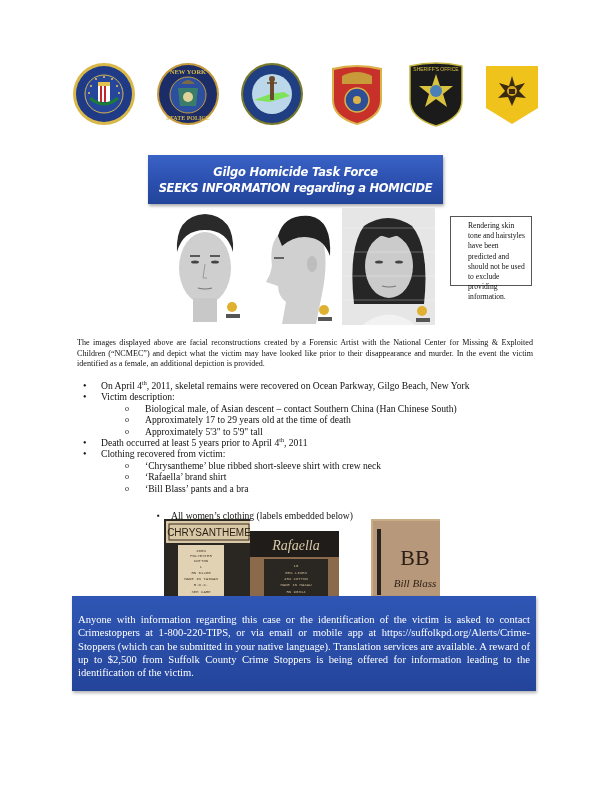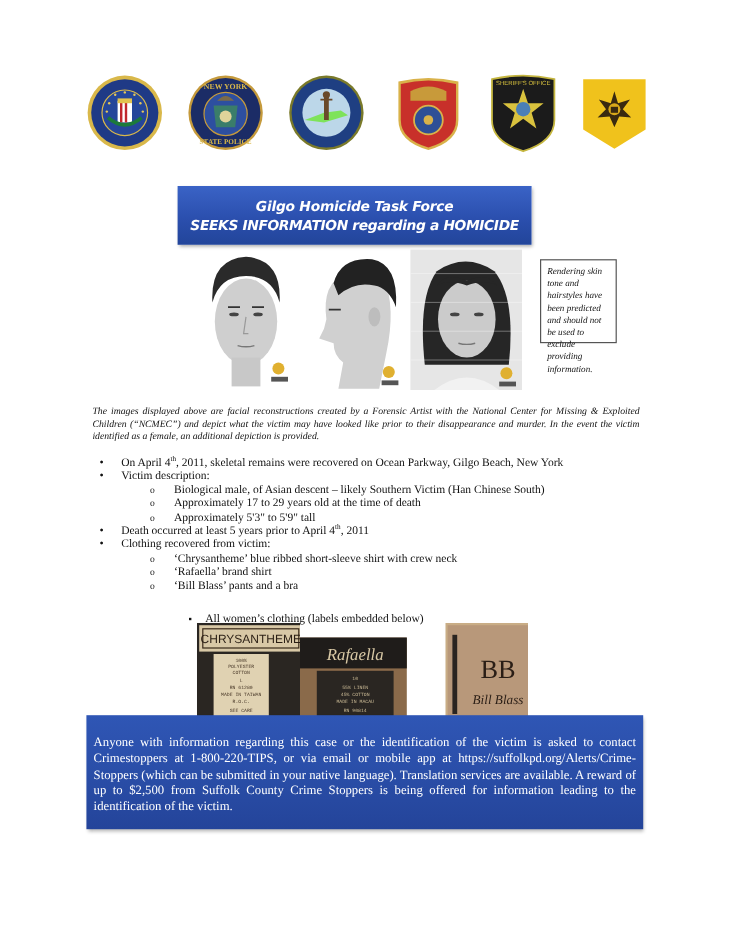--- a/index.html
+++ b/index.html
@@ -17,24 +17,24 @@
       display: flex; flex-direction: column; justify-content: center; align-items: center;
       color: #fff; font-family: "DejaVu Sans", sans-serif; font-weight: bold; font-style: italic; margin-top: 10px; }
     .banner .l1 { font-size: 11.5px; line-height: 16px; letter-spacing: -0.2px; }
     .banner .l2 { font-size: 11.5px; line-height: 16px; letter-spacing: -0.3px; }
 
     
     .face { position: absolute; overflow: hidden; }
     .face svg { display: block; }
     .face-female { background: #e6e6e6; }
 
-    .note-box { left: 450px; top: 216px; width: 64px; height: 70px; border: 1px solid #555;
-      font-style: italic; font-size: 7.6px; line-height: 10.2px; padding: 4px 3px 2px 5px; box-sizing: border-box; }
-
-    .disclaimer { left: 77px; top: 338px; width: 456px; font-style: italic; font-size: 8.1px; line-height: 10.6px; text-align: justify; }
+    .note-box { left: 450px; top: 216px; width: 82px; height: 70px; border: 1px solid #555;
+      font-size: 7.6px; line-height: 10.2px; padding: 4px 3px 2px 17px; box-sizing: border-box; }
+
+    .disclaimer { left: 77px; top: 338px; width: 456px; font-size: 8.1px; line-height: 10.6px; text-align: justify; }
 
     ul.facts { position: absolute; left: 75px; top: 380px; margin: 0; padding: 0; list-style: none; font-size: 9.6px; line-height: 11.4px; }
     ul.facts li { position: relative; padding-left: 26px; }
     ul.facts li::before { content: "\2022"; position: absolute; left: 8px; top: 0; font-size: 10px; }
     ul.sub { margin: 0; padding: 0; list-style: none; }
     ul.sub li { padding-left: 44px; }
     ul.sub li::before { content: "o"; left: 24px; font-size: 8px; top: 0px; }
     ul.sub2 { margin: 0; padding: 0; list-style: none; }
     ul.sub2 li { padding-left: 26px; margin-top: 16px; }
     ul.sub2 li::before { content: "\25AA"; left: 12px; font-size: 8px; }
@@ -185,21 +185,21 @@
 </div>
 
 <div class="abs note-box">Rendering skin tone and hairstyles have been predicted and should not be used to exclude providing information.</div>
 
 <div class="abs disclaimer">The images displayed above are facial reconstructions created by a Forensic Artist with the National Center for Missing &amp; Exploited Children (“NCMEC”) and depict what the victim may have looked like prior to their disappearance and murder.  In the event the victim identified as a female, an additional depiction is provided.</div>
 
 <ul class="facts">
   <li><span>On April 4</span><sup>th</sup><span>, 2011, skeletal remains were recovered on Ocean Parkway, Gilgo Beach, New York</span></li>
   <li><span>Victim description:</span>
     <ul class="sub">
-      <li>Biological male, of Asian descent – likely Southern Victim (Han Chinese South)</li>
+      <li>Biological male, of Asian descent – contact Southern China (Han Chinese South)</li>
       <li>Approximately 17 to 29 years old at the time of death</li>
       <li>Approximately 5'3" to 5'9" tall</li>
     </ul>
   </li>
   <li><span>Death occurred at least 5 years prior to April 4</span><sup>th</sup><span>, 2011</span></li>
   <li><span>Clothing recovered from victim:</span>
     <ul class="sub">
       <li>‘Chrysantheme’ blue ribbed short-sleeve shirt with crew neck</li>
       <li>‘Rafaella’ brand shirt</li>
       <li><span>‘Bill Blass’ pants and a bra</span>

